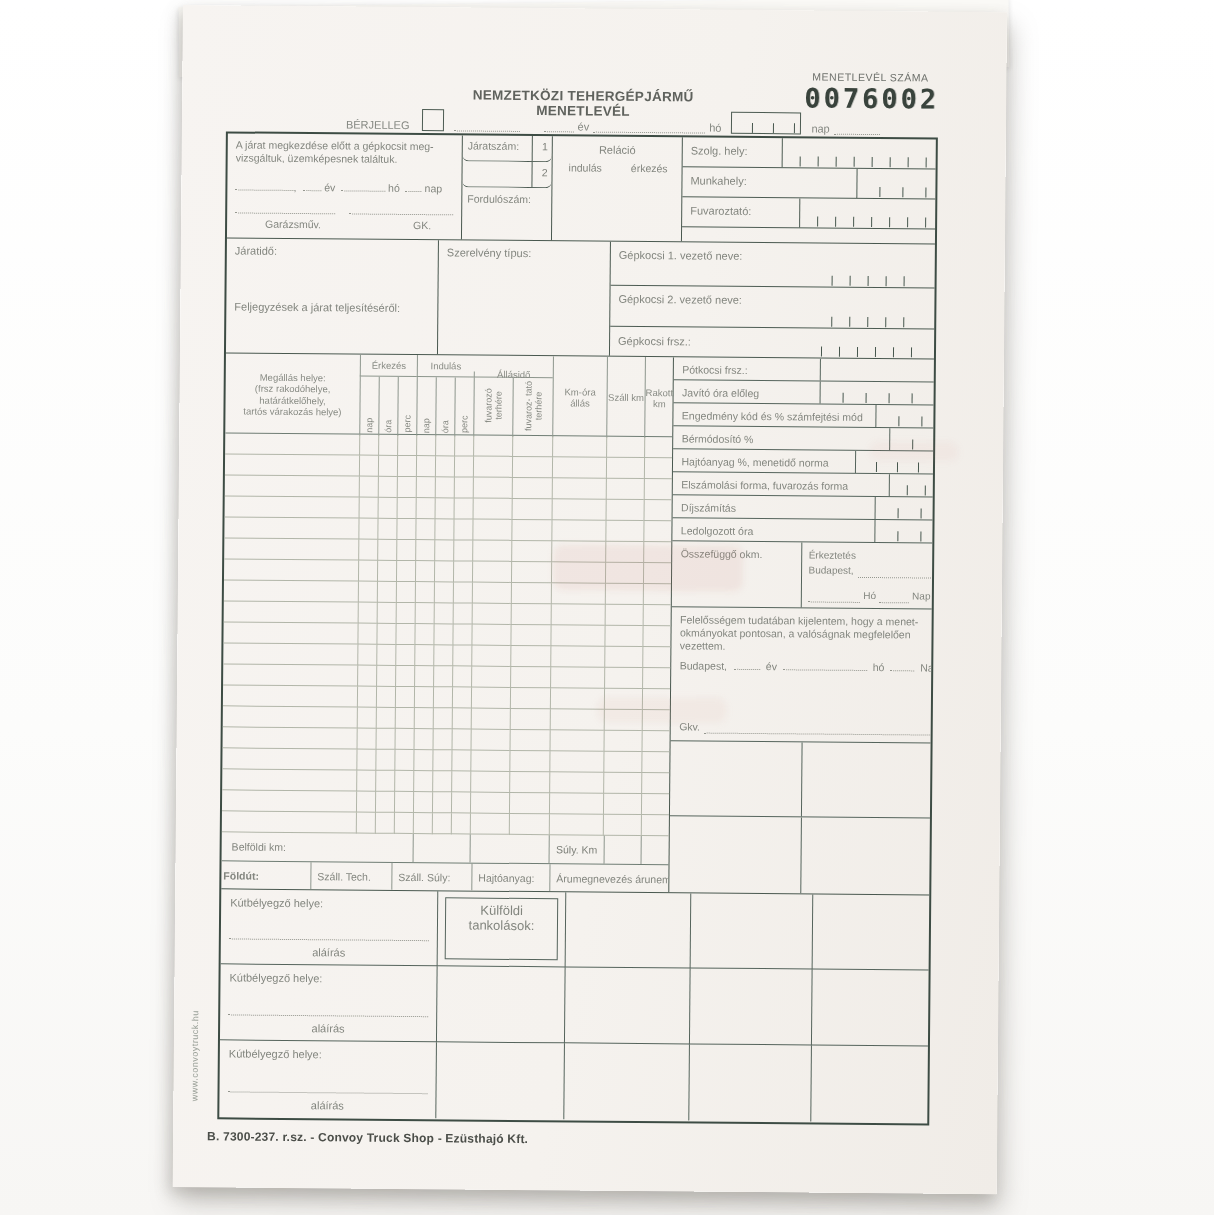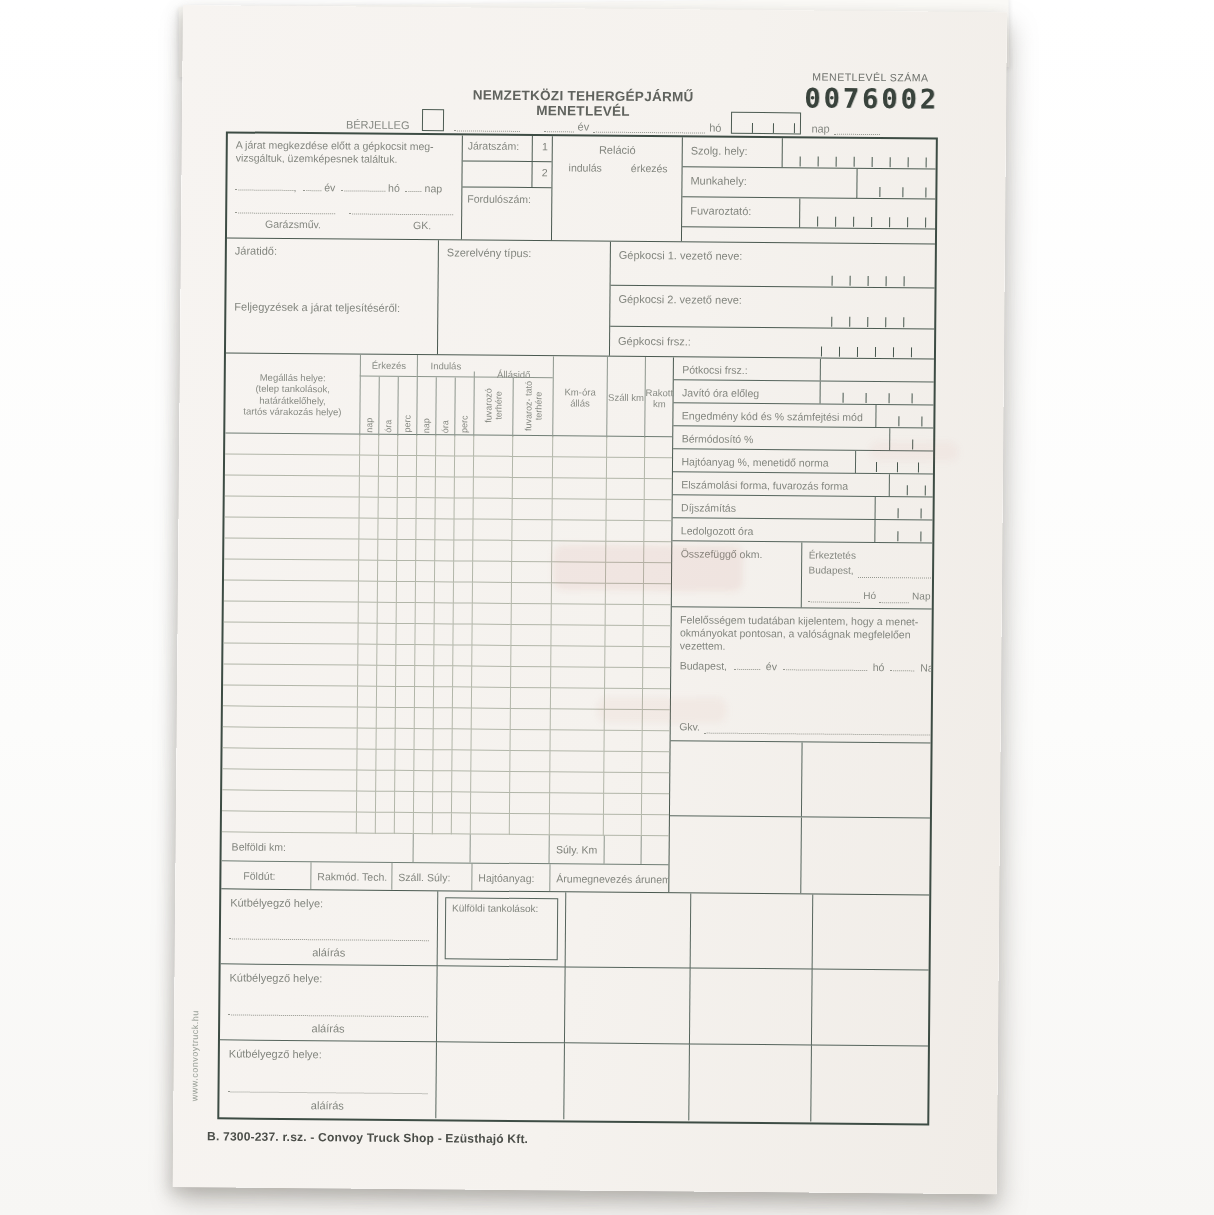--- a/index.html
+++ b/index.html
@@ -47,21 +47,21 @@
   .form { position:absolute; left:44px; top:126px; width:712px; height:988px;
     border:2.5px solid #3d4c44; font-size:11px; color:#83867f; }
 
   .secA { display:flex; height:105px; border-bottom:1.5px solid #49584f; }
   .insp { width:235px; border-right:1.5px solid #49584f; padding:5px 8px 0 8px; position:relative; font-size:10.5px; line-height:13px; }
   .insp .date-line { position:absolute; left:8px; right:8px; top:46px; font-size:10.5px; white-space:nowrap; }
   .insp .sig-lines { position:absolute; left:8px; right:8px; bottom:24px; display:flex; justify-content:space-between; }
   .insp .sig-names { position:absolute; left:8px; right:8px; bottom:7px; display:flex; justify-content:space-between; padding:0 22px 0 30px; font-size:10.5px; }
 
   .jcol { width:90px; border-right:1.5px solid #49584f; display:flex; flex-direction:column; font-size:10.5px; }
-  .jrow { height:26px; border-bottom:1px solid #4c5b52; display:flex; }
+  .jrow { height:26px; border-bottom:1px solid #4c5b52; display:flex;border-radius:6px; }
   .jrow .jlabel { flex:1; padding:4px 0 0 5px; }
   .jrow .jnum { width:20px; border-left:1px solid #4c5b52; text-align:right; padding:4px 4px 0 0; color:#7c7f78; }
   .jrow3 { flex:1; padding:5px 0 0 5px; }
 
   .rcol { width:130px; border-right:1.5px solid #49584f; padding-top:7px; font-size:11px; }
   .rcol .rtitle { text-align:center; }
   .rcol .rsubs { display:flex; justify-content:space-between; padding:6px 14px 0 16px; font-size:10.5px; }
 
   .rtop { flex:1; display:flex; flex-direction:column; }
   .rt-row { height:30px; border-bottom:1px solid #4c5b52; display:flex; }
@@ -102,21 +102,21 @@
   .s-cell.c0 { border-left:none; }
 
   .belfoldi { display:grid; grid-template-columns:191px 57px 79px 55px 37px 1fr; height:29px;
     border-bottom:1px solid #6f7d74; font-size:10.5px; }
   .b-cell { border-left:1px solid #8d968d; padding:8px 0 0 6px; }
   .b-cell.first { border-left:none; padding-left:10px; }
   .b-ossz { text-align:center; padding-left:0; color:#7c7f78; }
 
   .foldut-row { display:grid; grid-template-columns:89px 81px 80px 78px 1fr; height:28px; font-size:10.5px; }
   .f-cell { border-left:1px solid #8d968d; padding:8px 0 0 6px; white-space:nowrap; overflow:hidden; }
-  .f-cell.first { border-left:none; padding-left:22px; }
+  .f-cell.first { border-left:none; padding-left:2px;font-weight:bold; }
 
   .panel { flex:1; display:flex; flex-direction:column; font-size:10.5px; }
   .p-row { height:23px; border-bottom:1px solid #55645c; display:flex; flex:none; }
   .p-label { flex:1; padding:6px 0 0 8px; white-space:nowrap; overflow:hidden; }
   .p-comb { border-left:1px solid #55645c; padding-bottom:1px; }
 
   .p-ossz { height:66px; border-bottom:1px solid #55645c; display:flex; flex:none; }
   .p-ossz .po-left { width:130px; border-right:1px solid #55645c; padding:6px 0 0 8px; }
   .p-ossz .po-right { flex:1; padding:5px 6px 0 6px; font-size:10px; line-height:15px; }
   .p-ossz .po-line { display:flex; align-items:flex-end; }
@@ -133,21 +133,21 @@
 
   
   .bottom { display:grid; height:227px; grid-template-columns:217px 128px 125px 122px 1fr;
     grid-template-rows:75px 76px 1fr; }
   .bt-cell { border-right:1px solid #55645c; border-bottom:1px solid #55645c; position:relative; }
   .bt-cell.no-br { border-right:none; }
   .bt-cell.no-bb { border-bottom:none; }
   .stamp-label { position:absolute; left:9px; top:7px; font-size:11px; }
   .sig-line { position:absolute; left:8px; right:8px; bottom:24px; border-bottom:1px dotted #93958d; }
   .sig-word { position:absolute; left:0; right:0; bottom:6px; text-align:center; font-size:11px; }
-  .tank-box { position:absolute; left:7px; top:6px; right:7px; height:62px; border:1px solid #55645c; padding:4px 6px; font-size:10px; }
+  .tank-box { position:absolute; left:7px; top:6px; right:7px; height:62px; border:1px solid #55645c; padding:4px 6px; font-size:13px;text-align:center; }
 
   .form-footer { position:absolute; left:34px; top:1124px; font-size:12px; font-weight:600; color:#4b4e49; letter-spacing:.2px; }
   .watermark { position:absolute; left:16px; top:1005px; writing-mode:vertical-rl; transform:rotate(180deg);
     font-size:9px; color:#9aa098; letter-spacing:.5px; }
 
   .smudge { position:absolute; border-radius:10px; filter:blur(3px); pointer-events:none; }
   .smudge.s1 { left:375px; top:536px; width:190px; height:46px; background:rgba(198,122,112,.10); }
   .smudge.s2 { left:420px; top:688px; width:130px; height:26px; background:rgba(198,122,112,.07); }
   .smudge.s3 { left:690px; top:430px; width:90px; height:20px; background:rgba(198,122,112,.06); }
 </style>
@@ -303,21 +303,21 @@
           </div>
         </div>
       </div>
 
       <div class="main">
 
         <div class="stops">
           <div class="stops-header">
             <div class="h-cell h-megallas">
               <span>Megállás helye:</span>
-              <span>(telep  tankolások,</span>
+              <span>(frsz  rakodóhelye,</span>
               <span>határátkelőhely,</span>
               <span>tartós várakozás helye)</span>
             </div>
             <div class="h-cell h-erkezes">Érkezés</div>
             <div class="h-cell h-indulas">Indulás</div>
             <div class="h-cell h-allasido">Állásidő</div>
             <div class="h-cell h-kmora">Km-óra állás</div>
             <div class="h-cell h-ures">Száll km</div>
             <div class="h-cell h-rakott">Rakott km</div>
             <div class="h-cell h-sub" style="grid-column:2">
@@ -619,21 +619,21 @@
             <div class="b-cell first">Belföldi km:</div>
             <div class="b-cell"></div>
             <div class="b-cell"></div>
             <div class="b-cell b-ossz">Súly. Km</div>
             <div class="b-cell"></div>
             <div class="b-cell"></div>
           </div>
 
           <div class="foldut-row">
             <div class="f-cell first">Földút:</div>
-            <div class="f-cell">Rakmód. Tech.</div>
+            <div class="f-cell">Száll. Tech.</div>
             <div class="f-cell">Száll. Súly:</div>
             <div class="f-cell">Hajtóanyag:</div>
             <div class="f-cell">Árumegnevezés árunem:</div>
           </div>
         </div>
 
         <div class="panel">
           <div class="p-row">
             <span class="p-label">Pótkocsi frsz.:</span>
             <span class="p-comb comb" style="width:133px"></span>

